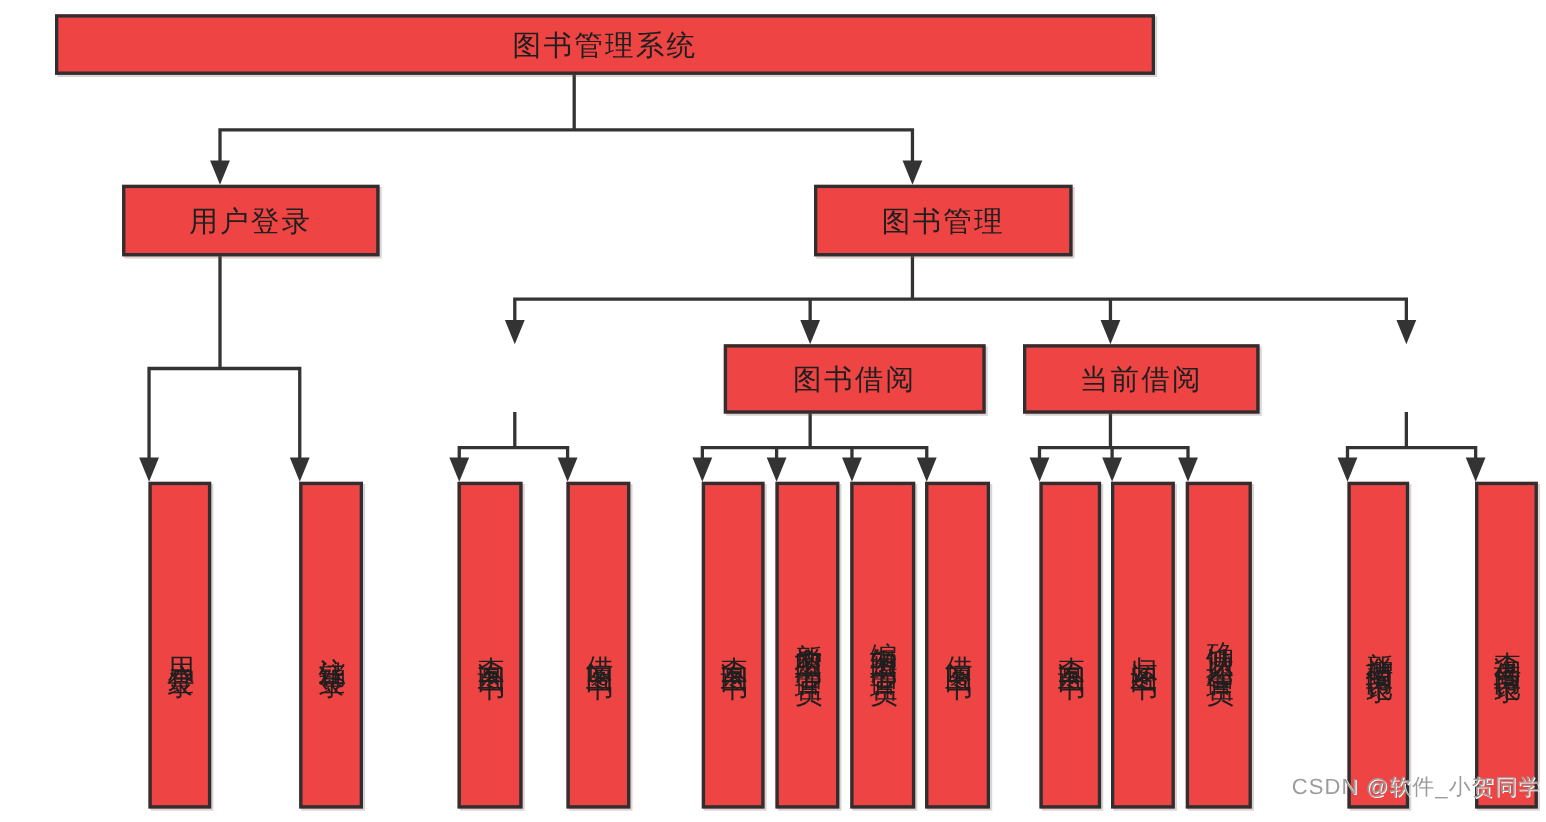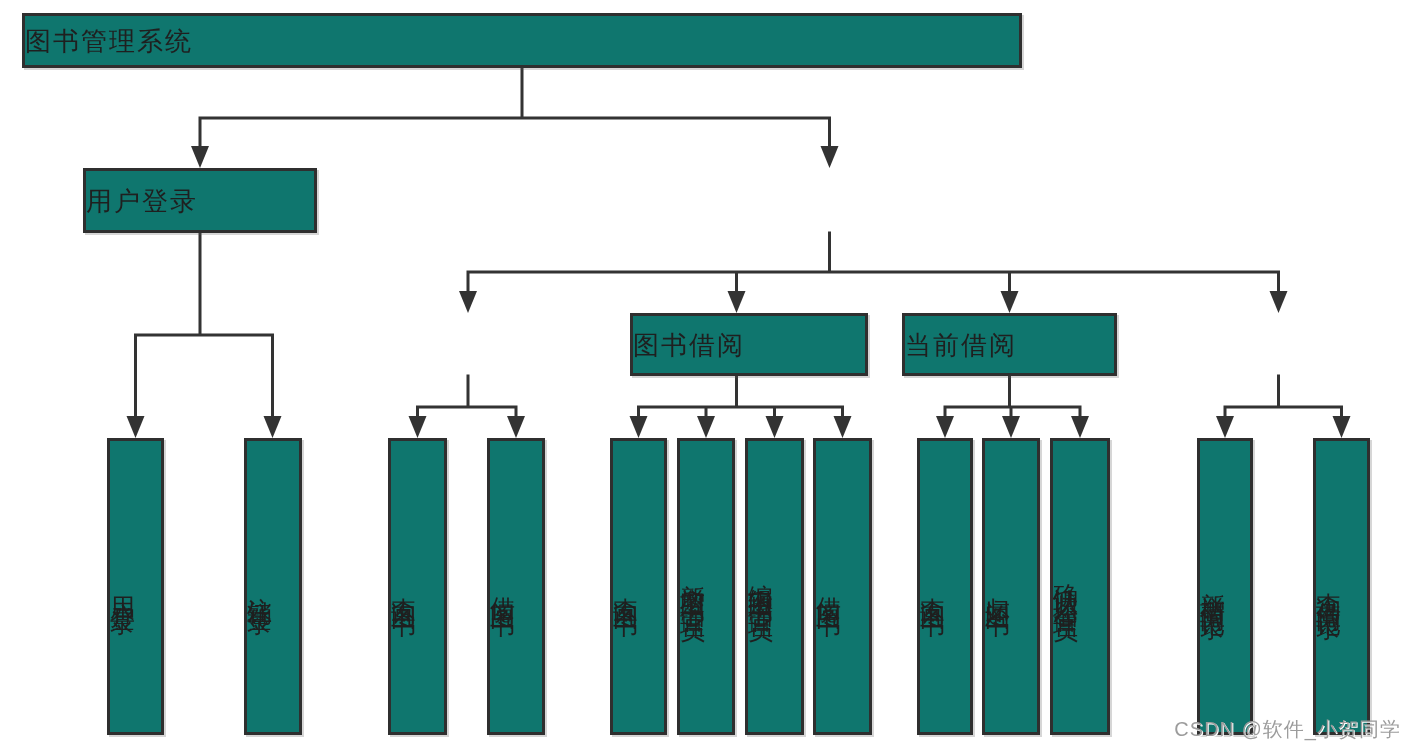--- a/index.html
+++ b/index.html
@@ -17,45 +17,47 @@
   }
   .connectors {
     position: absolute;
     left: 0; top: 0;
     width: 1405px;
     height: 747px;
   }
   .node {
     position: absolute;
     box-sizing: border-box;
-    background: #0f766e;
+    background: #ef4444;
     border: 3px solid #2f2f2f;
     display: flex;
     align-items: center;
+    justify-content: center;
     color: #1f1f1f;
     box-shadow: 2px 2px 0 rgba(90,90,90,0.25);
+    margin-left: 28px;
   }
   .node-h span {
     font-size: 26px;
     letter-spacing: 2px;
     white-space: nowrap;
     line-height: 1;
   }
   .node-v span {
     writing-mode: vertical-rl;
     text-orientation: mixed;
     font-size: 25px;
     letter-spacing: 5px;
     line-height: 1;
     white-space: nowrap;
   }
   .watermark {
     position: absolute;
     right: 4px;
-    bottom: 4px;
+    bottom: 18px;
     font-size: 20px;
     color: #9c9c9c;
     letter-spacing: 1px;
     text-shadow: 1px 1px 0 #ffffff;
     white-space: nowrap;
     z-index: 5;
   }
 </style>
 </head>
 <body>
@@ -102,20 +104,23 @@
     </g>
   </svg>
 
   <div class="node node-h" style="left:22px; top:13px; width:1000px; height:55px;">
     <span>图书管理系统</span>
   </div>
 
   <div class="node node-h" style="left:83px; top:168px; width:234px; height:65px;">
     <span>用户登录</span>
   </div>
+  <div class="node node-h" style="left:712px; top:168px; width:235px; height:65px;">
+    <span>图书管理</span>
+  </div>
 
   <div class="node node-h" style="left:630px; top:313px; width:238px; height:63px;">
     <span>图书借阅</span>
   </div>
   <div class="node node-h" style="left:902px; top:313px; width:215px; height:63px;">
     <span>当前借阅</span>
   </div>
 
   <div class="node node-v" style="left:107px; top:438px; width:57px; height:297px;">
     <span>用户登录</span>

